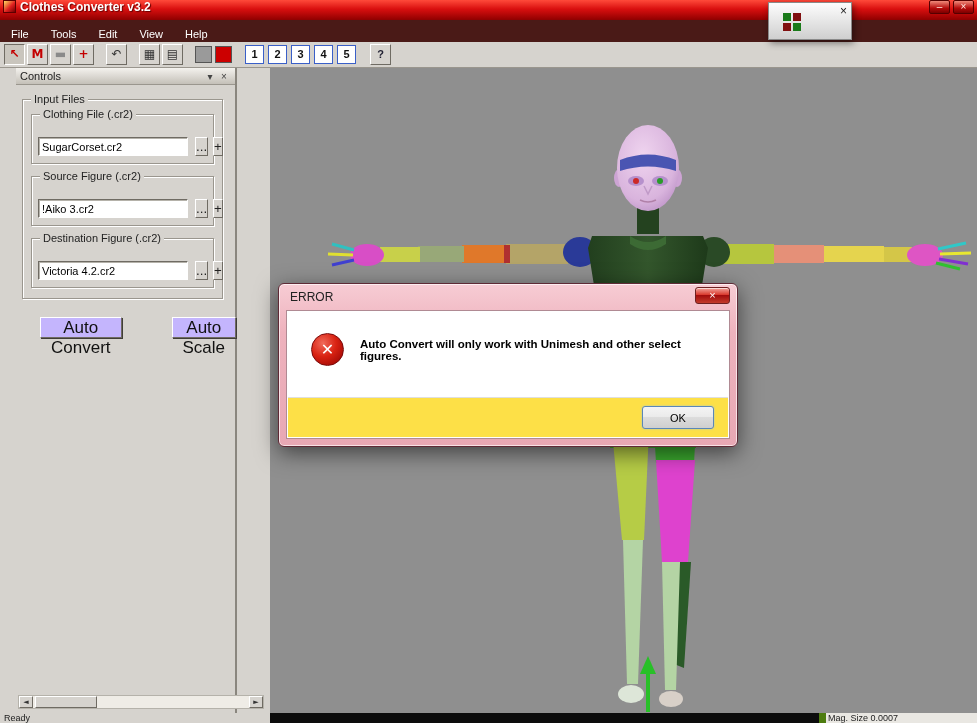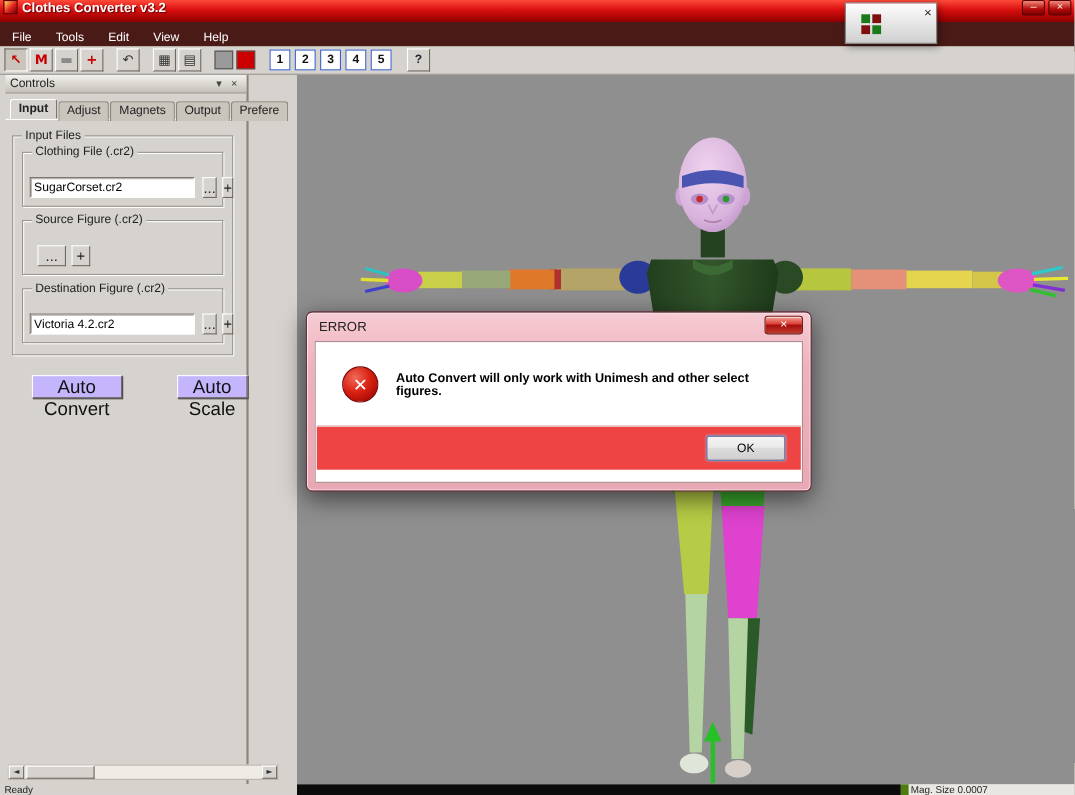--- a/index.html
+++ b/index.html
@@ -42,21 +42,21 @@
   
   .mini-win { position:absolute; left:768px; top:2px; width:84px; height:38px; z-index:40;
     background:linear-gradient(#fdfdfd,#cfcfcf); border:1px solid #8a8a8a; box-shadow:2px 3px 7px rgba(0,0,0,0.45); }
   .mini-close { position:absolute; top:2px; right:4px; font-size:12px; color:#222; line-height:12px; cursor:default; }
   .mini-icon { position:absolute; left:14px; top:10px; width:18px; height:18px; display:grid;
     grid-template-columns:8px 8px; grid-template-rows:8px 8px; gap:2px; }
   .mini-icon span:nth-child(1){background:#1a7a1a;} .mini-icon span:nth-child(2){background:#801010;}
   .mini-icon span:nth-child(3){background:#801010;} .mini-icon span:nth-child(4){background:#1a7a1a;}
 
   
-  .panel { position:absolute; left:5px; top:68px; width:221px; height:645px; background:#d6d3ce;
+  .panel { position:absolute; left:16px; top:68px; width:221px; height:645px; background:#d6d3ce;
     border-right:2px solid #8a867e; z-index:5; }
   .panel-header { height:17px; background:linear-gradient(180deg,#f4f2ee,#c4c0b8);
     border-bottom:1px solid #9a968e; display:flex; align-items:center; padding:0 4px; }
   .panel-header-title { flex:1; color:#222; }
   .panel-hdr-btn { width:14px; text-align:center; color:#444; font-size:10px; cursor:default; }
   .tabs { display:flex; padding:5px 0 0 4px; height:24px; border-bottom:1px solid #fff; }
   .tab { padding:2px 7px 3px; margin-right:1px; border:1px solid #8a867e; border-bottom:none;
     border-radius:3px 3px 0 0; background:#c9c5bd; position:relative; top:2px; color:#222; white-space:nowrap; }
   .tab.active { background:#d6d3ce; font-weight:bold; top:0; padding-bottom:5px; z-index:2;
     border-color:#ffffff #6f6b63 #d6d3ce #ffffff; }
@@ -98,21 +98,21 @@
     border:1px solid #6e2020; border-radius:3px; color:#fff; font-size:11px; line-height:14px; text-align:center;
     box-shadow:inset 0 1px 0 rgba(255,255,255,0.6); }
   .dialog-body { position:absolute; left:7px; right:7px; top:26px; bottom:7px; background:#fff;
     border:1px solid #b08a93; }
   .dialog-content { display:flex; align-items:center; padding:22px 18px 10px 24px; }
   .error-icon { width:33px; height:33px; border-radius:50%; flex:none;
     background:radial-gradient(circle at 35% 30%, #f06a5a 0%, #d92212 45%, #8f0000 100%);
     border:1px solid #7a0a0a; color:#fff; font-weight:bold; font-size:16px; line-height:31px; text-align:center;
     font-family:"DejaVu Sans",sans-serif; }
   .dialog-message { margin-left:16px; font-weight:bold; color:#000; font-size:11.5px; }
-  .dialog-footer { position:absolute; left:1px; right:1px; bottom:11px; height:40px; background:#ef4444;
+  .dialog-footer { position:absolute; left:1px; right:1px; bottom:1px; height:40px; background:#fde047;
     border-top:1px solid #dfdfdf; }
   .ok-btn { position:absolute; right:14px; top:8px; width:72px; height:23px;
     background:linear-gradient(180deg,#f4f4f4 0%,#ebebeb 45%,#dcdcdc 50%,#cfcfcf 100%);
     border:1px solid #5a87b8; border-radius:3px; font-size:11px; color:#000;
     box-shadow:0 0 2px #9cc2e8; }
 
   
   .statusbar { position:absolute; left:0; bottom:0; width:977px; height:10px; z-index:30; display:flex; }
   .status-left { width:270px; background:#d6d3ce; color:#222; font-size:9px; line-height:10px; padding-left:4px; }
   .status-mid { flex:1; background:#0c0c0c; }
@@ -174,43 +174,37 @@
       </div>
   </div>
 
   <div class="panel">
     <div class="panel-header">
       <div class="panel-header-title">Controls</div>
       <div class="panel-hdr-btn">▾</div>
       <div class="panel-hdr-btn">×</div>
     </div>
 
-    <div class="tabs">
-      <div class="tab active">Input</div>
-      <div class="tab">Adjust</div>
-      <div class="tab">Magnets</div>
-      <div class="tab">Output</div>
-      <div class="tab">Prefere</div>
-    </div>
 
     <div class="groupbox outer-group">
       <span class="gb-label">Input Files</span>
 
       <div class="groupbox field-group">
         <span class="gb-label">Clothing File (.cr2)</span>
         <div class="field-row">
           <input class="text-input" type="text" value="SugarCorset.cr2" style="">
           <button class="browse-btn">...</button>
           <button class="add-btn">+</button>
         </div>
       </div>
 
       <div class="groupbox field-group">
         <span class="gb-label">Source Figure (.cr2)</span>
         <div class="field-row">
+          <input class="text-input" type="text" value="!Aiko 3.cr2" style="">
           <button class="browse-btn">...</button>
           <button class="add-btn">+</button>
         </div>
       </div>
 
       <div class="groupbox field-group" style="margin-bottom:6px;">
         <span class="gb-label">Destination Figure (.cr2)</span>
         <div class="field-row">
           <input class="text-input" type="text" value="Victoria 4.2.cr2" style="">
           <button class="browse-btn">...</button>

